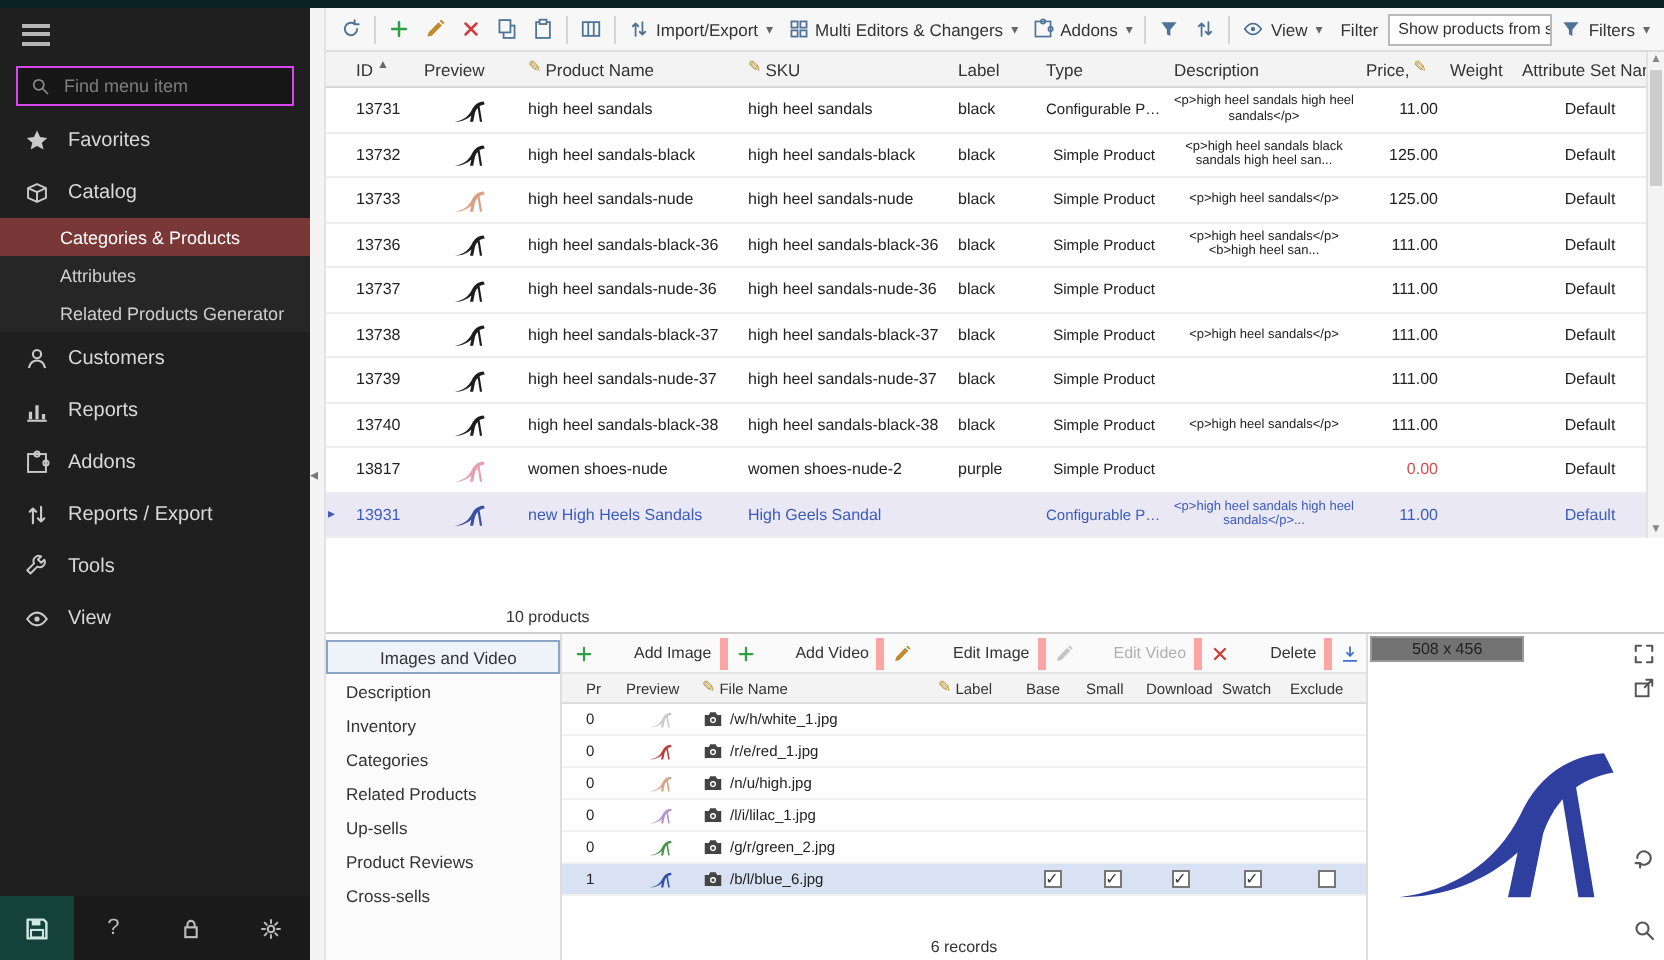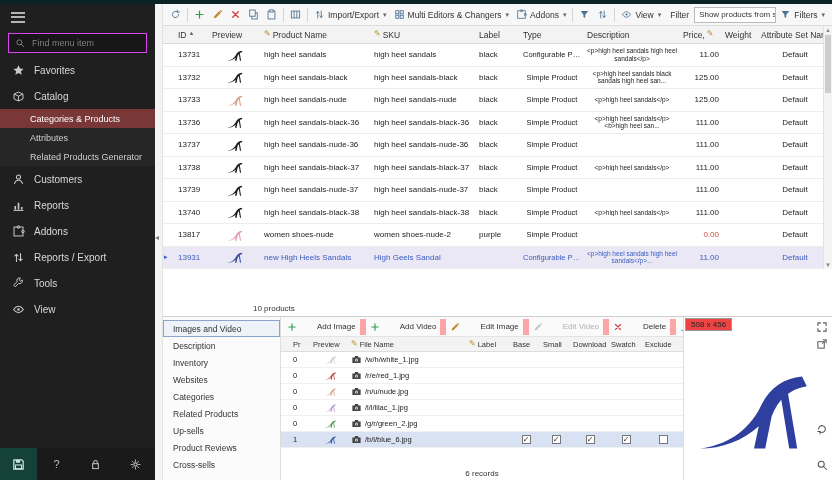--- a/index.html
+++ b/index.html
@@ -74,25 +74,25 @@
   
   .vscroll{position:absolute;top:22px;right:0;width:9px;height:243px;background:#f4f4f4;border-left:1px solid #e2e2e2;cursor:pointer;}
   .vscroll .arr{position:absolute;left:0;right:0;text-align:center;font-size:6px;color:#888;line-height:8px;}
   .vscroll .arr.up{top:0;} .vscroll .arr.dn{bottom:0;}
   .vthumb{position:absolute;top:9px;left:1px;right:1px;height:58px;background:#cdcdcd;}
 
   
   .bottom{height:164px;border-top:1px solid #cfcfcf;display:flex;flex:none;min-height:0;background:#fff;}
   .tabs{width:118px;border-right:1px solid #ddd;background:#fbfbfb;padding-top:3px;font-size:8.5px;color:#333;flex:none;}
   .tab{height:17px;display:flex;align-items:center;padding-left:10px;cursor:pointer;white-space:nowrap;}
-  .tab.selected{background:#eef3fa;border:1px solid #8aa5c8;padding-left:9px;}
+  .tab.selected{background:#eef3fa;border:1px solid #8aa5c8;padding-left:26px;}
   .bmid{flex:1;display:flex;flex-direction:column;min-width:0;border-right:1px solid #ddd;}
   .btoolbar{height:20px;display:flex;align-items:center;padding:0 2px;font-size:8px;color:#333;background:#fafafa;border-bottom:1px solid #e4e4e4;white-space:nowrap;flex:none;overflow:hidden;}
   .bbtn{display:flex;align-items:center;gap:20px;border:none;background:transparent;font-family:inherit;font-size:8px;color:#333;padding:0 4px;height:16px;cursor:pointer;}
-  .bbtn + .bbtn{border-left:6px solid #fca5a5;text-align:right;}
+  .bbtn + .bbtn{border-left:4px solid #fca5a5;text-align:right;}
   .bbtn svg{width:10px;height:10px;}
   .bbtn.ic-add svg{color:#2f9e44;}
   .bbtn.ic-edit svg{color:#c08a2d;}
   .bbtn.ic-delete svg{color:#d23b3b;}
   .bbtn.ic-download svg{color:#3b6fd4;}
   .bbtn.ic-resize svg{color:#3b6fd4;}
   .bbtn.disabled{color:#b0b0b0;}
   .bbtn.disabled svg{color:#c4c4c4;}
   .bgrid{--bcols:10px 20px 38px 118px 44px 30px 30px 38px 34px 1fr;display:flex;flex-direction:column;flex:1;min-height:0;}
   .bghead{display:grid;grid-template-columns:var(--bcols);height:15px;background:#f3f3f3;border-bottom:1px solid #ddd;font-size:7.5px;color:#333;align-items:center;flex:none;}
@@ -104,21 +104,21 @@
   .bshoe{width:13px;height:13px;}
   .bc.file{display:flex;align-items:center;gap:3px;}
   .cam{width:11px;height:11px;color:#444;flex:none;}
   .bc.ck{display:flex;justify-content:center;}
   .cb{width:9px;height:9px;border:1px solid #777;background:#fff;display:inline-flex;align-items:center;justify-content:center;font-size:8px;line-height:9px;color:#333;}
   .cb.on::after{content:"\2713";}
   .bstatus{height:13px;font-size:8px;color:#333;display:flex;align-items:center;justify-content:center;flex:none;margin-top:auto;}
 
   
   .preview{width:148px;position:relative;background:#fff;flex:none;}
-  .size-label{position:absolute;top:1px;left:1px;border:1px solid #999;background:#ef4444;font-size:8px;padding:1px 5px;color:#222;z-index:2;}
+  .size-label{position:absolute;top:1px;left:1px;border:1px solid #999;background:#737373;font-size:8px;padding:1px 20px;color:#222;z-index:2;}
   .pv-ic{position:absolute;width:15px;height:15px;border:none;background:transparent;color:#555;padding:0;cursor:pointer;}
   .pv-ic svg{width:12px;height:12px;}
   .pv-tr1{top:4px;right:3px;} .pv-tr2{top:21px;right:3px;}
   .pv-br1{bottom:42px;right:3px;} .pv-br2{bottom:6px;right:3px;}
   .big-heel{position:absolute;left:6px;top:24px;width:128px;height:132px;color:#2e3f9f;}
   .defs{position:absolute;width:0;height:0;overflow:hidden;}
 </style>
 </head>
 <body>
 
@@ -570,23 +570,20 @@
                 </div>
 
                 <div class="tab">
                   <span>Description</span>
                 </div>
 
                 <div class="tab">
                   <span>Inventory</span>
                 </div>
 
-                <div class="tab">
-                  <span>Websites</span>
-                </div>
 
                 <div class="tab">
                   <span>Categories</span>
                 </div>
 
                 <div class="tab">
                   <span>Related Products</span>
                 </div>
 
                 <div class="tab">
@@ -737,21 +734,21 @@
                       <span class="bc">0</span>
                       <span class="bc prevc">
                         <svg class="bshoe" style="color: rgb(217, 161, 131);">
                           <use href="#i-heel"></use>
                         </svg>
                       </span>
                       <span class="bc file">
                         <svg class="cam">
                           <use href="#i-camera"></use>
                         </svg>
-                        <span>/n/u/nude.jpg</span>
+                        <span>/n/u/high.jpg</span>
                       </span>
                       <span class="bc"></span>
                       <span class="bc ck ck-base"></span>
                       <span class="bc ck ck-small"></span>
                       <span class="bc ck ck-thumb"></span>
                       <span class="bc ck ck-swatch"></span>
                       <span class="bc ck ck-exclude"></span>
                     </div>
 
                     <div class="brow">

